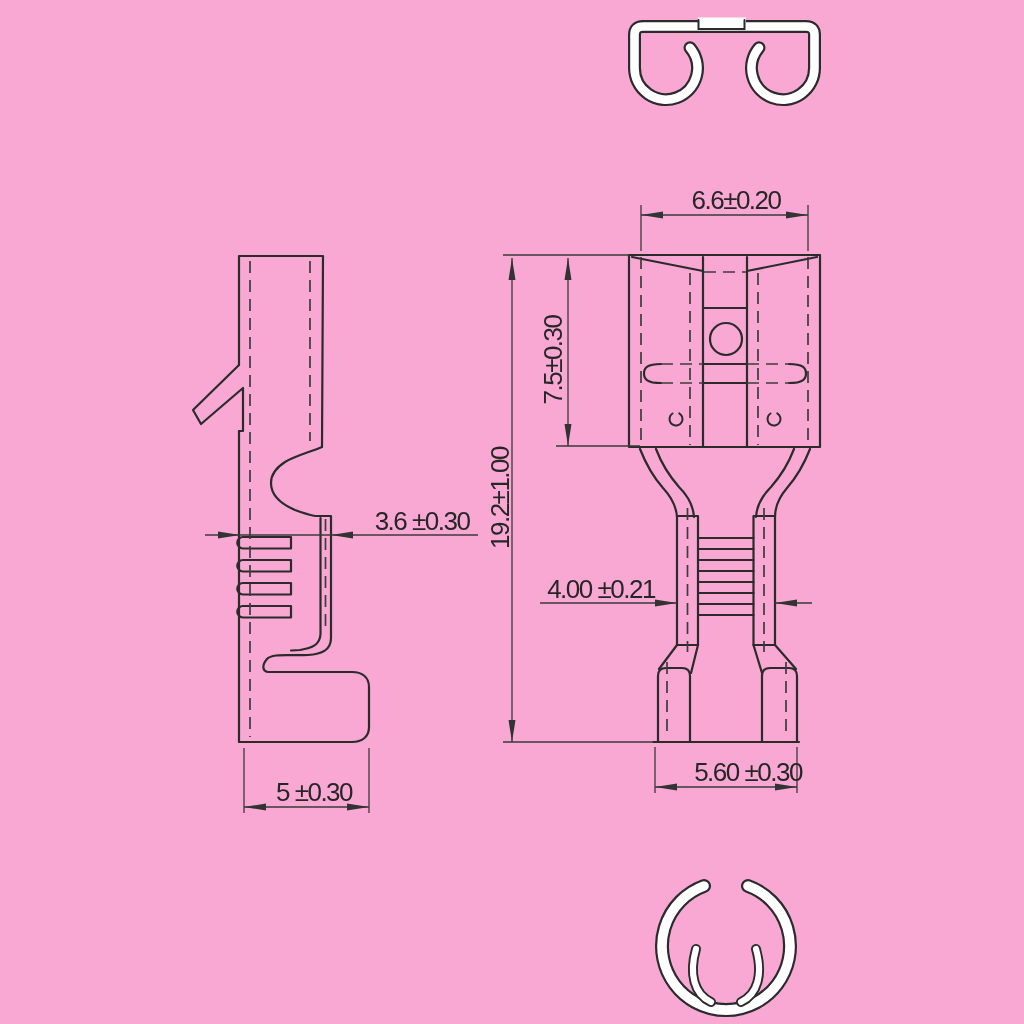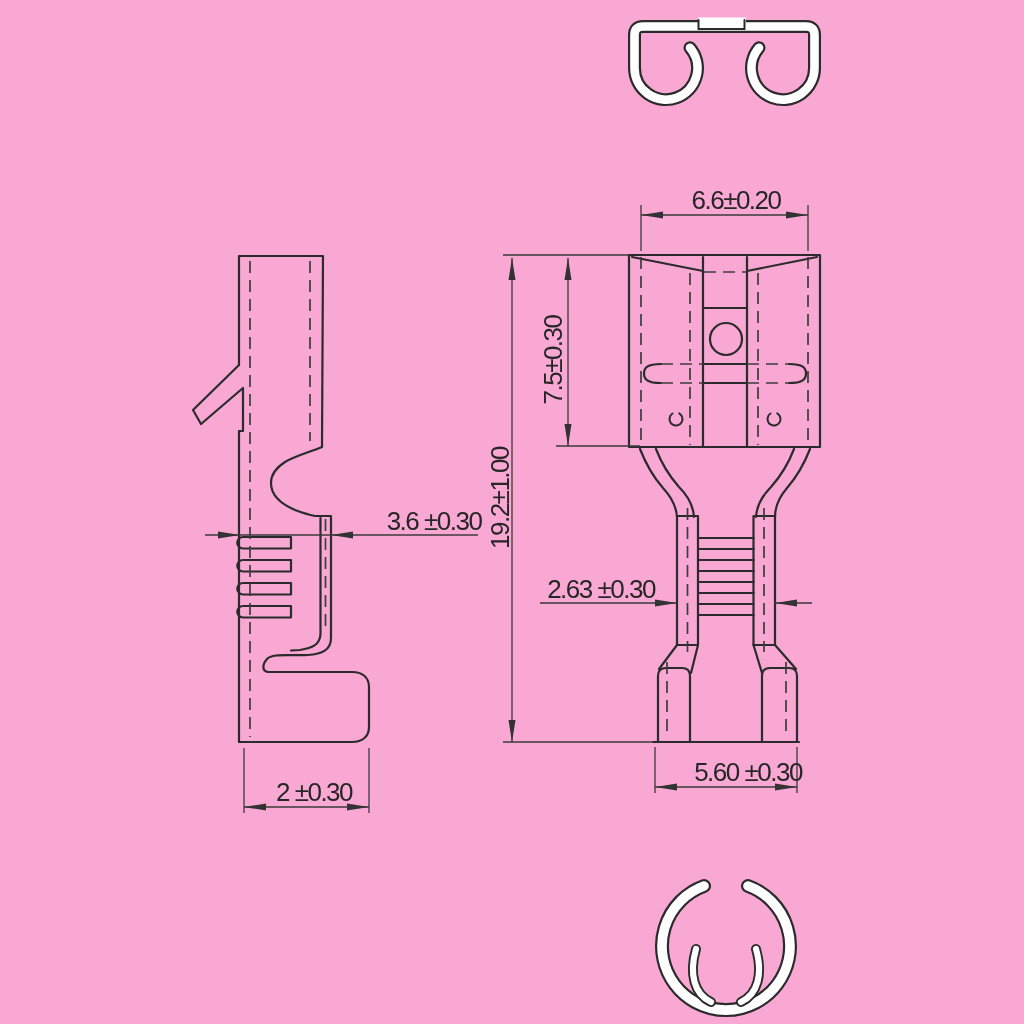--- a/index.html
+++ b/index.html
@@ -137,17 +137,17 @@
   <g>
     <path class="dim" d="M 655,747 V 793 M 797,747 V 793 M 655,787 H 797"></path>
     <polygon class="ar" points="655,787 677,783.5 677,790.5"></polygon>
     <polygon class="ar" points="797,787 775,783.5 775,790.5"></polygon>
   </g>
 </svg>
 
   <div class="lbl" style="left:736px;top:200px;">6.6±0.20</div>
   <div class="lbl v" style="left:553px;top:360px;">7.5±0.30</div>
   <div class="lbl v" style="left:500px;top:498px;">19.2±1.00</div>
-  <div class="lbl" style="left:601px;top:589px;">2.63 ±0.30</div>
-  <div class="lbl" style="left:434px;top:521px;">3.6 ±0.30</div>
-  <div class="lbl" style="left:314px;top:792px;">2 ±0.30</div>
+  <div class="lbl" style="left:601px;top:589px;">4.00 ±0.21</div>
+  <div class="lbl" style="left:422px;top:521px;">3.6 ±0.30</div>
+  <div class="lbl" style="left:314px;top:792px;">5 ±0.30</div>
   <div class="lbl" style="left:748px;top:772px;">5.60 ±0.30</div>
 </div>
 
 </body></html>

